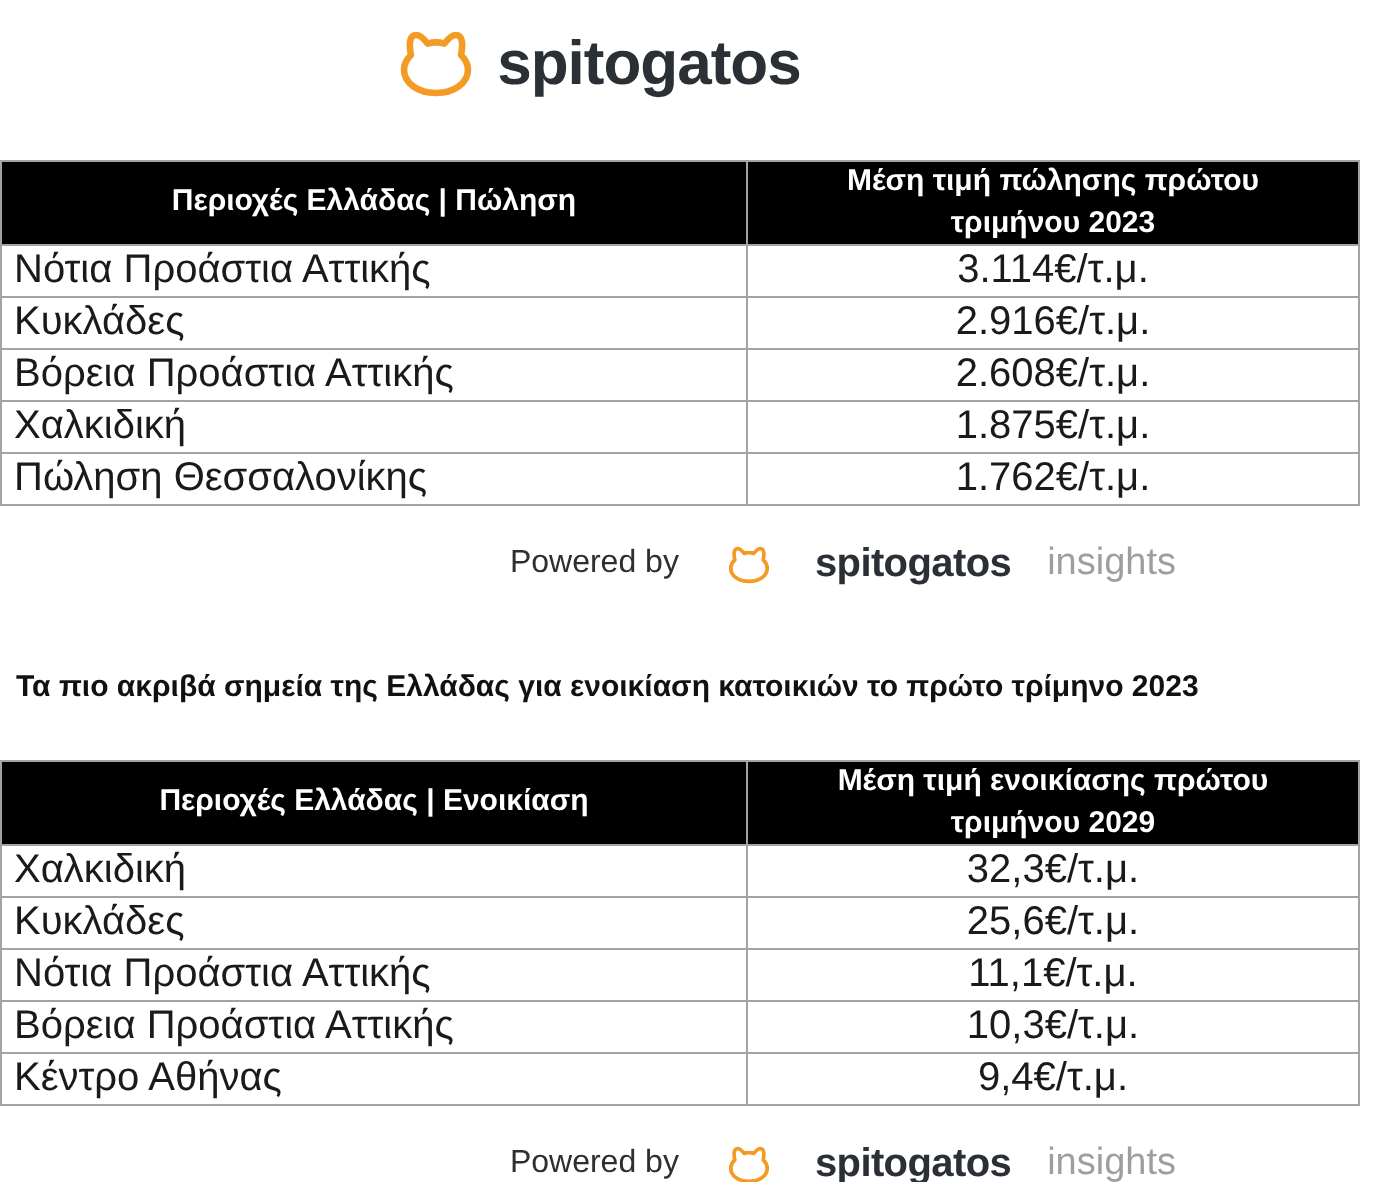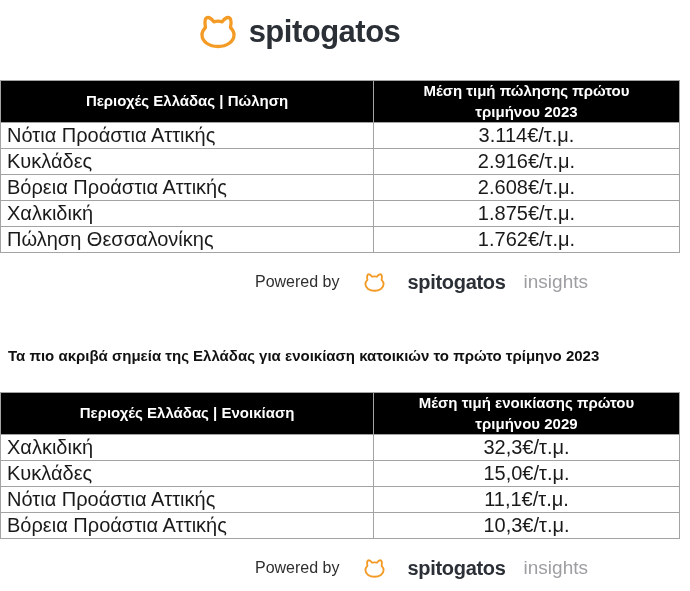--- a/index.html
+++ b/index.html
@@ -31,21 +31,21 @@
   }
 
   
   .section-title {
     font-size: 15px;
     font-weight: bold;
     color: #111;
     margin: 14px 8px 0 8px;
     white-space: nowrap;
   }
-  .section-rent .section-title { margin-top: 52px; }
+  .section-rent .section-title { margin-top: 40px; }
 
   
   table.data-table {
     border-collapse: collapse;
     width: 680px;
     margin: 28px auto 16px auto;
     table-layout: fixed;
   }
   .data-table th, .data-table td { border: 1px solid #a3a3a3; }
   .data-table th {
@@ -176,29 +176,33 @@
           </th>
         </tr>
       </thead>
       <tbody>
           <tr data-name="table-row">
             <td data-name="area-cell">Χαλκιδική</td>
             <td data-name="price-cell">32,3€/τ.μ.</td>
           </tr>
           <tr data-name="table-row">
             <td data-name="area-cell">Κυκλάδες</td>
-            <td data-name="price-cell">15,0€/τ.μ.</td>
+            <td data-name="price-cell">25,6€/τ.μ.</td>
           </tr>
           <tr data-name="table-row">
             <td data-name="area-cell">Νότια Προάστια Αττικής</td>
             <td data-name="price-cell">11,1€/τ.μ.</td>
           </tr>
           <tr data-name="table-row">
             <td data-name="area-cell">Βόρεια Προάστια Αττικής</td>
             <td data-name="price-cell">10,3€/τ.μ.</td>
+          </tr>
+          <tr data-name="table-row">
+            <td data-name="area-cell">Κέντρο Αθήνας</td>
+            <td data-name="price-cell">9,4€/τ.μ.</td>
           </tr>
         </tbody>
     </table>
 
     <div class="powered" data-name="powered-by">
       <span class="powered-prefix" data-name="powered-by-text">Powered by</span>
       <svg class="cat-small" viewBox="0 0 44 36" data-name="cat-icon">
           <use href="#cat-shape"></use>
         </svg>
       <span class="powered-brand" data-name="powered-brand-wordmark">spitogatos</span>

